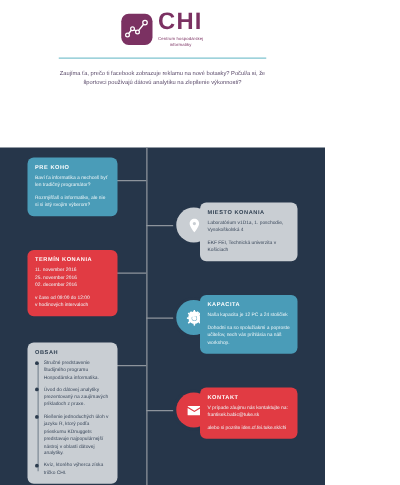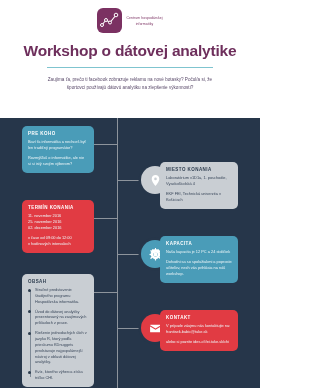--- a/index.html
+++ b/index.html
@@ -108,26 +108,26 @@
       <div class="logo-mark">
         <svg width="25" height="25" viewBox="0 0 25 25">
           <polyline points="5,17 9,12 13,14.5 19,7" fill="none" stroke="#ffffff" stroke-width="1.1"></polyline>
           <circle cx="5" cy="17" r="1.5" fill="#7b3162" stroke="#ffffff" stroke-width="1"></circle>
           <circle cx="9" cy="12" r="1.5" fill="#7b3162" stroke="#ffffff" stroke-width="1"></circle>
           <circle cx="13" cy="14.5" r="1.5" fill="#7b3162" stroke="#ffffff" stroke-width="1"></circle>
           <circle cx="19" cy="7" r="1.8" fill="#7b3162" stroke="#ffffff" stroke-width="1"></circle>
         </svg>
       </div>
       <div class="logo-text">
+        <div class="logo-chi">CHI</div>
         <div class="logo-sub">Centrum hospodárskej</div>
         <div class="logo-sub">informatiky</div>
       </div>
     </div>
 
-    <div class="main-title">Workshop o dátovej analytike</div>
     <div class="divider"></div>
     <div class="intro">Zaujíma ťa, prečo ti facebook zobrazuje reklamu na nové botasky? Počul/a si, že športovci používajú dátovú analytiku na zlepšenie výkonnosti?</div>
   </div>
 
   <div class="timeline">
     <div class="spine"></div>
     <div id="nodes">
         <div class="node" style="left: 0px; top: 12px; width: 260px;">
           <div class="connector" style="left: 93px; width: 24px;"></div>
           <div class="bubble" style="background: rgb(74, 156, 184); left: 62px; top: 0px;">

